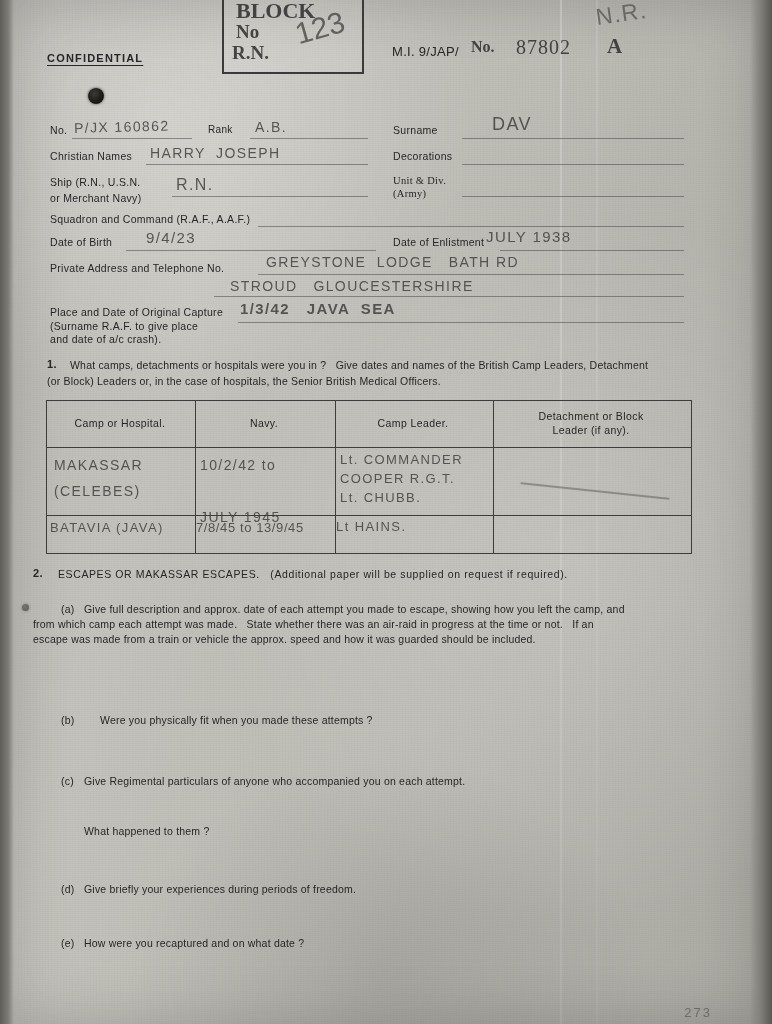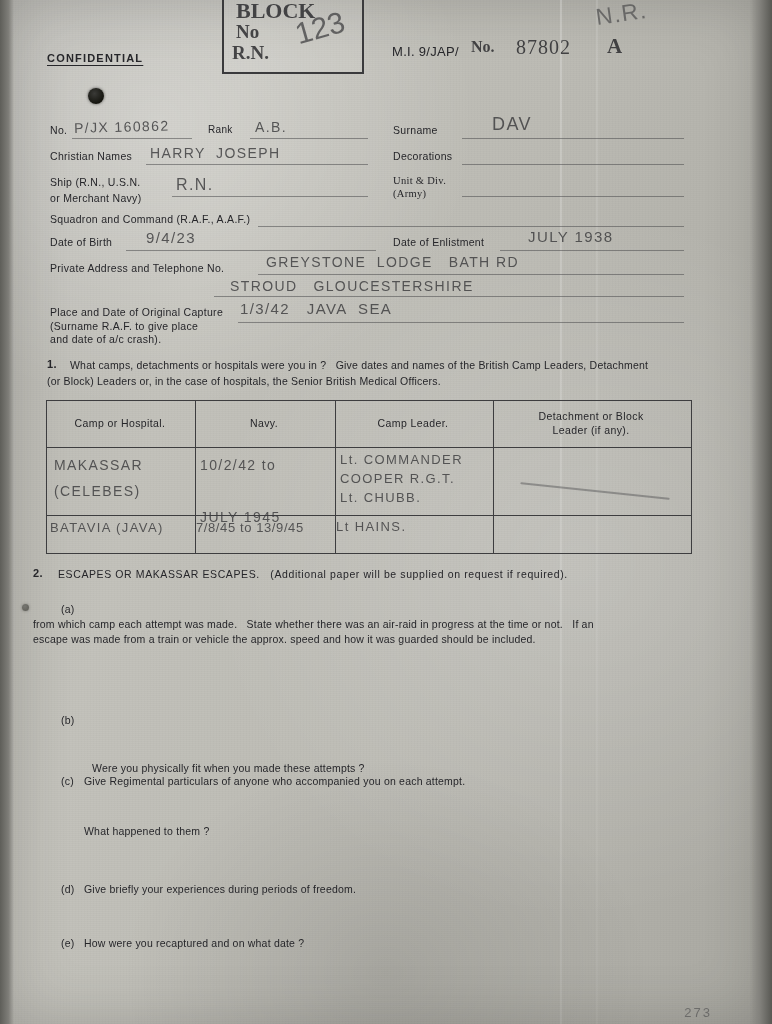--- a/index.html
+++ b/index.html
@@ -170,32 +170,32 @@
   <div class="rule" style="left:462px; top:196px; width:222px;"></div>
 
   <div class="txt print" style="left:50px; top:213px; font-size:10.5px;">Squadron and Command (R.A.F., A.A.F.)</div>
   <div class="rule" style="left:258px; top:226px; width:426px;"></div>
 
   <div class="txt print" style="left:50px; top:236px; font-size:10.5px;">Date of Birth</div>
   <div class="txt hand" style="left:146px; top:229px; font-size:15px;">9/4/23</div>
   <div class="rule" style="left:126px; top:250px; width:250px;"></div>
 
   <div class="txt print" style="left:393px; top:236px; font-size:10.5px;">Date of Enlistment</div>
-  <div class="txt hand" style="left:528px; top:228px; font-size:15px;">JULY 1938</div>
+  <div class="txt hand" style="left:486px; top:228px; font-size:15px;">JULY 1938</div>
   <div class="rule" style="left:500px; top:250px; width:184px;"></div>
 
   <div class="txt print" style="left:50px; top:262px; font-size:10.5px;">Private Address and Telephone No.</div>
   <div class="txt hand" style="left:266px; top:254px; font-size:14px;">GREYSTONE  LODGE   BATH RD</div>
   <div class="rule" style="left:258px; top:274px; width:426px;"></div>
 
   <div class="txt hand" style="left:230px; top:278px; font-size:14px;">STROUD   GLOUCESTERSHIRE</div>
   <div class="rule" style="left:214px; top:296px; width:470px;"></div>
 
   <div class="txt print" style="left:50px; top:306px; font-size:10.5px;">Place and Date of Original Capture</div>
-  <div class="txt hand" style="left:240px; top:300px; font-size:15px;">1/3/42   JAVA  SEA</div>
+  <div class="txt hand" style="left:240px; top:300px; font-size:15px;font-weight:bold;">1/3/42   JAVA  SEA</div>
   <div class="rule" style="left:238px; top:322px; width:446px;"></div>
 
   <div class="txt print" style="left:50px; top:320px; font-size:10.5px; line-height:13px;"><span>(Surname R.A.F. to give place
 and date of a/c crash).</span></div>
 
   <div class="txt print sec-num" style="left:47px; top:358px;">1.</div>
   <div class="txt print body-p" style="left:70px; top:358px;">What camps, detachments or hospitals were you in ?   Give dates and names of the British Camp Leaders, Detachment</div>
   <div class="txt print body-p" style="left:47px; top:374px;">(or Block) Leaders or, in the case of hospitals, the Senior British Medical Officers.</div>
 
   <div class="tbl" style="left:46px; top:400px; width:644px; height:152px;">
@@ -223,25 +223,26 @@
   <div class="pencil-line" style="left:520px; top:490px; width:150px; transform:rotate(6deg);"></div>
 
   <div class="txt hand" style="left:50px; top:520px; font-size:13px;">BATAVIA (JAVA)</div>
   <div class="txt hand" style="left:196px; top:520px; font-size:13px; letter-spacing:.6px;">7/8/45 to 13/9/45</div>
   <div class="txt hand" style="left:336px; top:519px; font-size:13px;">Lt HAINS.</div>
 
   <div class="txt print sec-num" style="left:33px; top:567px;">2.</div>
   <div class="txt print body-p smallcap" style="left:58px; top:567px; font-size:10.5px;">ESCAPES OR MAKASSAR ESCAPES.   (Additional paper will be supplied on request if required).</div>
 
   <div class="txt print body-p" style="left:61px; top:602px;">(a)</div>
+  <div class="txt print body-p" style="left:84px; top:602px;">Give full description and approx. date of each attempt you made to escape, showing how you left the camp, and</div>
   <div class="txt print body-p" style="left:33px; top:617px;">from which camp each attempt was made.   State whether there was an air-raid in progress at the time or not.   If an</div>
   <div class="txt print body-p" style="left:33px; top:632px;">escape was made from a train or vehicle the approx. speed and how it was guarded should be included.</div>
 
   <div class="txt print body-p" style="left:61px; top:713px;">(b)</div>
-  <div class="txt print body-p" style="left:92px; top:713px;margin-top:48px;">Were you physically fit when you made these attempts ?</div>
+  <div class="txt print body-p" style="left:100px; top:713px;">Were you physically fit when you made these attempts ?</div>
 
   <div class="txt print body-p" style="left:61px; top:774px;">(c)</div>
   <div class="txt print body-p" style="left:84px; top:774px;">Give Regimental particulars of anyone who accompanied you on each attempt.</div>
 
   <div class="txt print body-p" style="left:84px; top:824px;">What happened to them ?</div>
 
   <div class="txt print body-p" style="left:61px; top:882px;">(d)</div>
   <div class="txt print body-p" style="left:84px; top:882px;">Give briefly your experiences during periods of freedom.</div>
 
   <div class="txt print body-p" style="left:61px; top:936px;">(e)</div>

